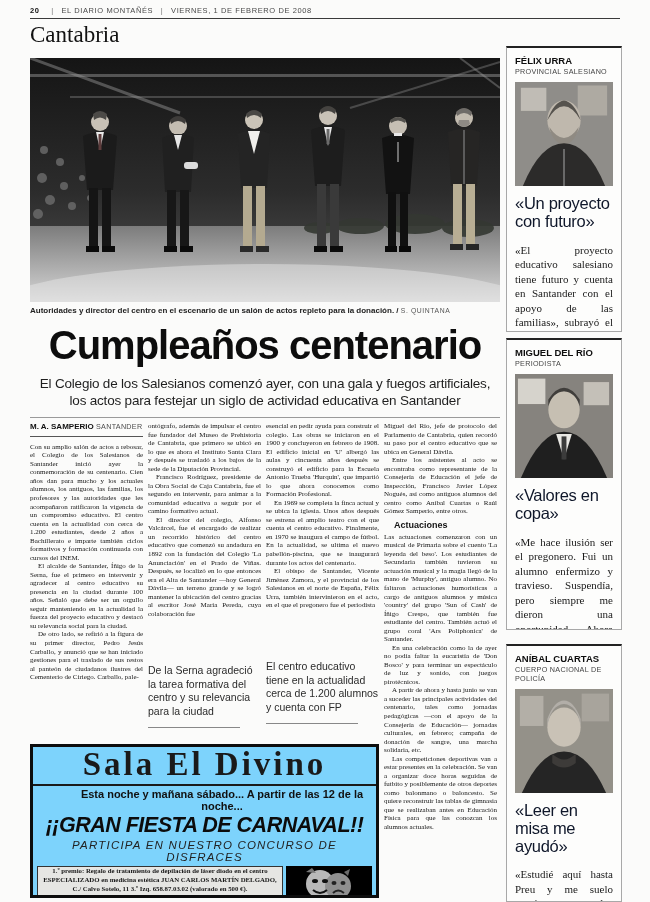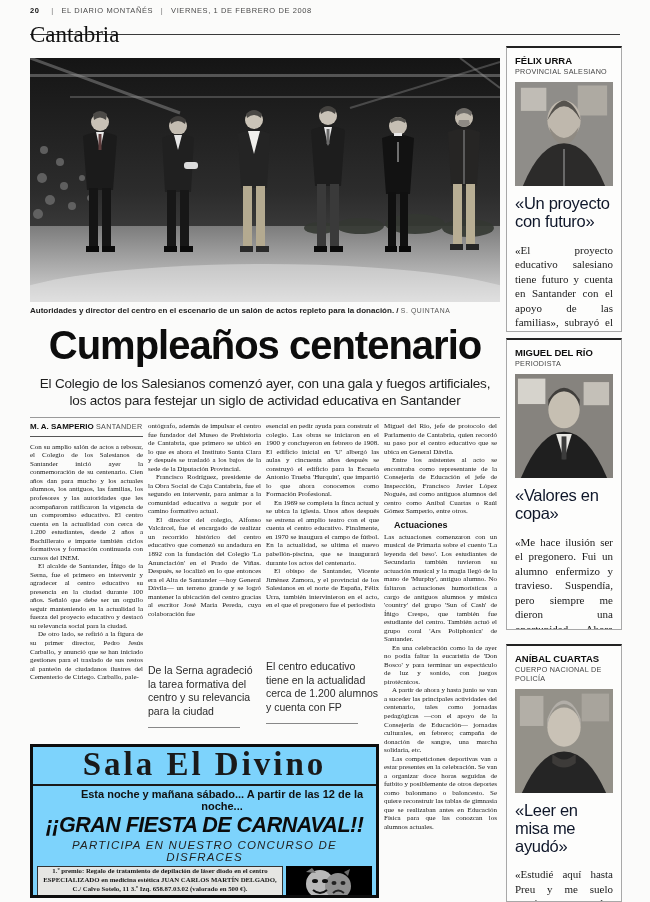--- a/index.html
+++ b/index.html
@@ -1,20 +1,20 @@
 <!DOCTYPE html>
 <html lang="es"><head>
 <meta charset="utf-8">
 <style>
   html,body{margin:0;padding:0;background:#e9e9e7;}
   .page{position:relative;width:650px;height:902px;background:#fbfbfa;overflow:hidden;
         font-family:"Liberation Serif",serif;color:#1a1a1a;}
   
   .masthead{position:absolute;left:30px;top:6px;width:590px;border-bottom:1px solid #3a3a3a;
-            padding-bottom:19px;font-family:"Liberation Sans",sans-serif;font-size:7.5px;
+            padding-bottom:3px;font-family:"Liberation Sans",sans-serif;font-size:7.5px;
             letter-spacing:.6px;color:#4a4a4a;}
   .masthead .pg{font-weight:bold;color:#111;margin-right:4px;}
   .masthead .sep{margin:0 5px;color:#777;}
   .section-title{position:absolute;left:30px;top:22px;font-size:23px;color:#111;}
   
   .main-photo{position:absolute;left:30px;top:58px;width:470px;height:244px;background:#222;}
   .caption{position:absolute;left:30px;top:306px;width:470px;font-family:"Liberation Sans",sans-serif;
            font-size:8px;font-weight:bold;color:#222;}
   .caption .credit{font-weight:normal;font-size:6.8px;color:#555;letter-spacing:.6px;}
   

